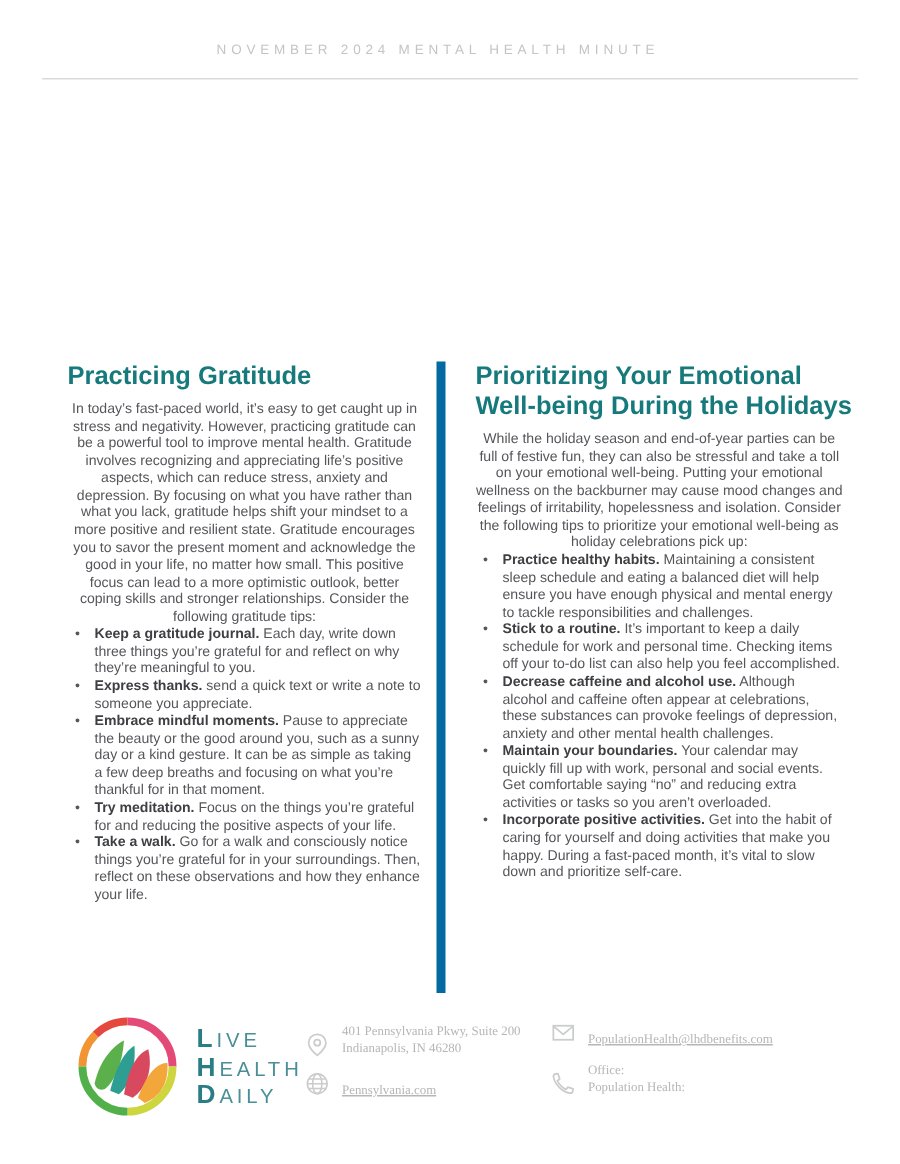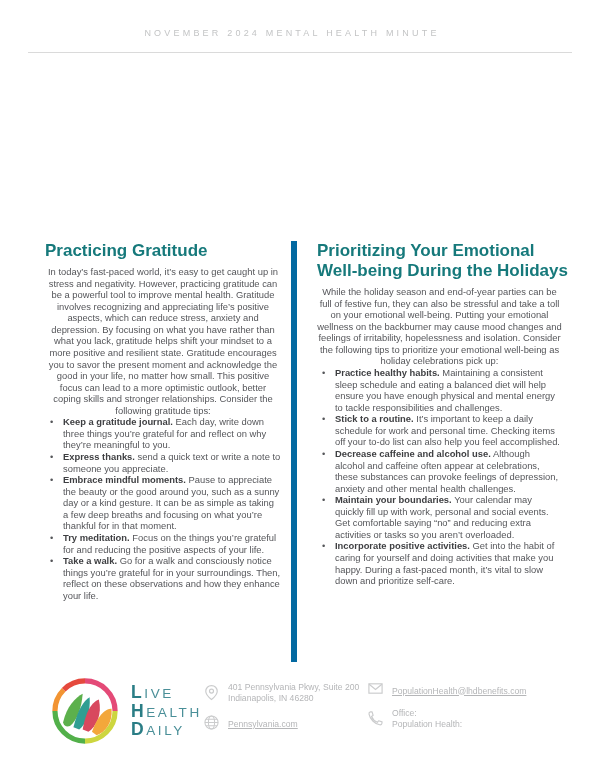--- a/index.html
+++ b/index.html
@@ -58,21 +58,21 @@
   .logo { position:absolute; left:48px; top:10px; display:flex; align-items:center; }
   .logo-ring { width:74px; height:74px; }
   .logo-text { margin-left:9px; }
   .logo-text div {
     font-size:13.5px; letter-spacing:2.6px; color:#4a8f98; line-height:1.08; font-weight:400;
   }
   .logo-text div::first-letter { font-size:1.3em; font-weight:700; color:#2a7d85; }
   .contact { position:absolute; top:16px; }
   .contact-address { left:203px; }
   .contact-phone  { left:367px; }
-  .c-row { display:flex; align-items:center; margin-bottom:9px; }
+  .c-row { display:flex; align-items:flex-end; margin-bottom:9px;font-family:Liberation Serif, serif; }
   .c-icon { width:17px; flex:0 0 17px; margin-right:8px; }
   .c-text { font-size:8.6px; line-height:1.32; color:#b5b6b8; padding-top:2px; }
   a.footer-link {
     font-size:8.6px; color:#b5b6b8; text-decoration:underline; padding-top:4px; display:inline-block;
   }
 </style>
 </head>
 <body>
 
 <div class="page">

